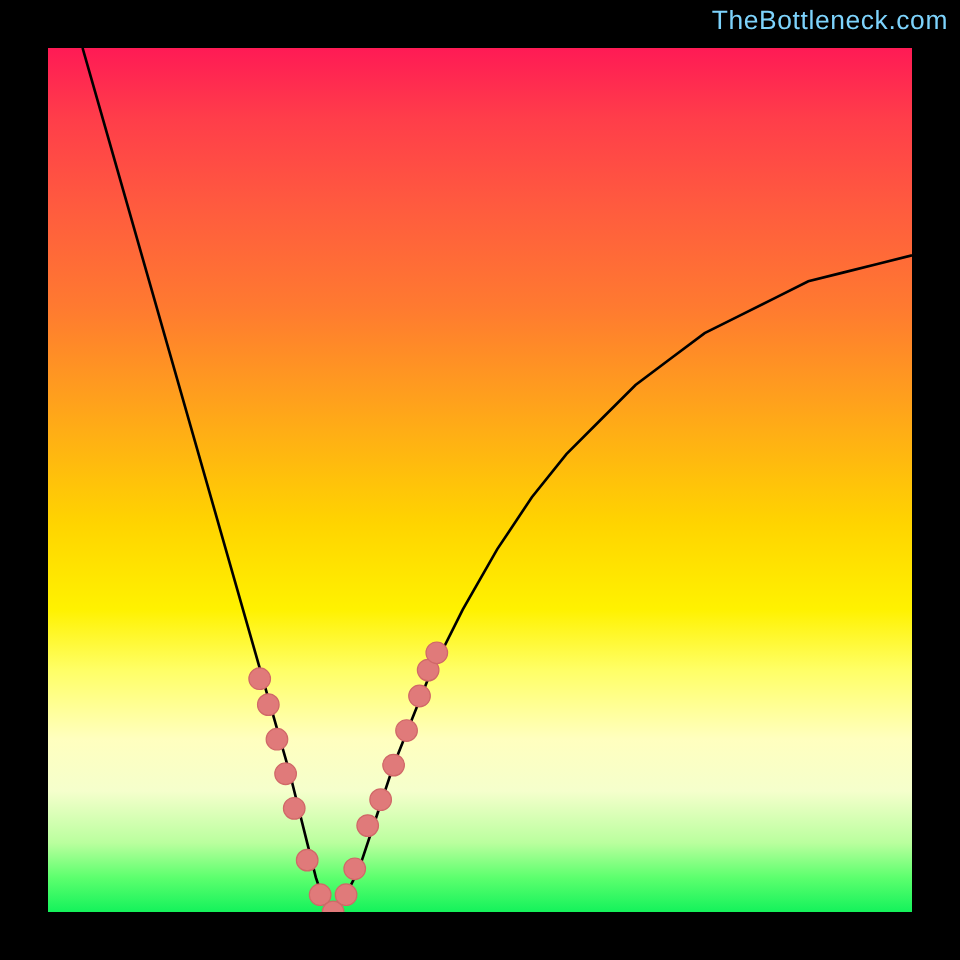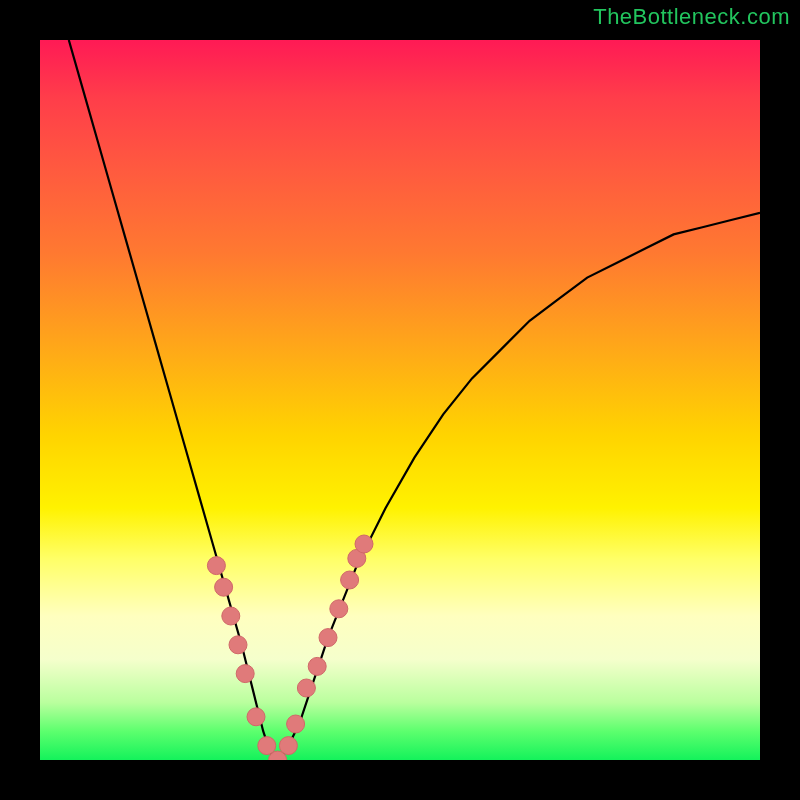--- a/index.html
+++ b/index.html
@@ -13,21 +13,21 @@
   .frame {
     position: relative;
     width: 800px;
     height: 800px;
     background: #000;
   }
   .watermark {
     position: absolute;
     top: 4px;
     right: 10px;
-    color: #22c55e;
+    color: #7dd3fc;
     font-size: 22px;
     font-weight: 500;
     letter-spacing: 0.5px;
     z-index: 30;
   }
   .plot-area {
     position: absolute;
     left: 40px;
     top: 40px;
     width: 720px;

